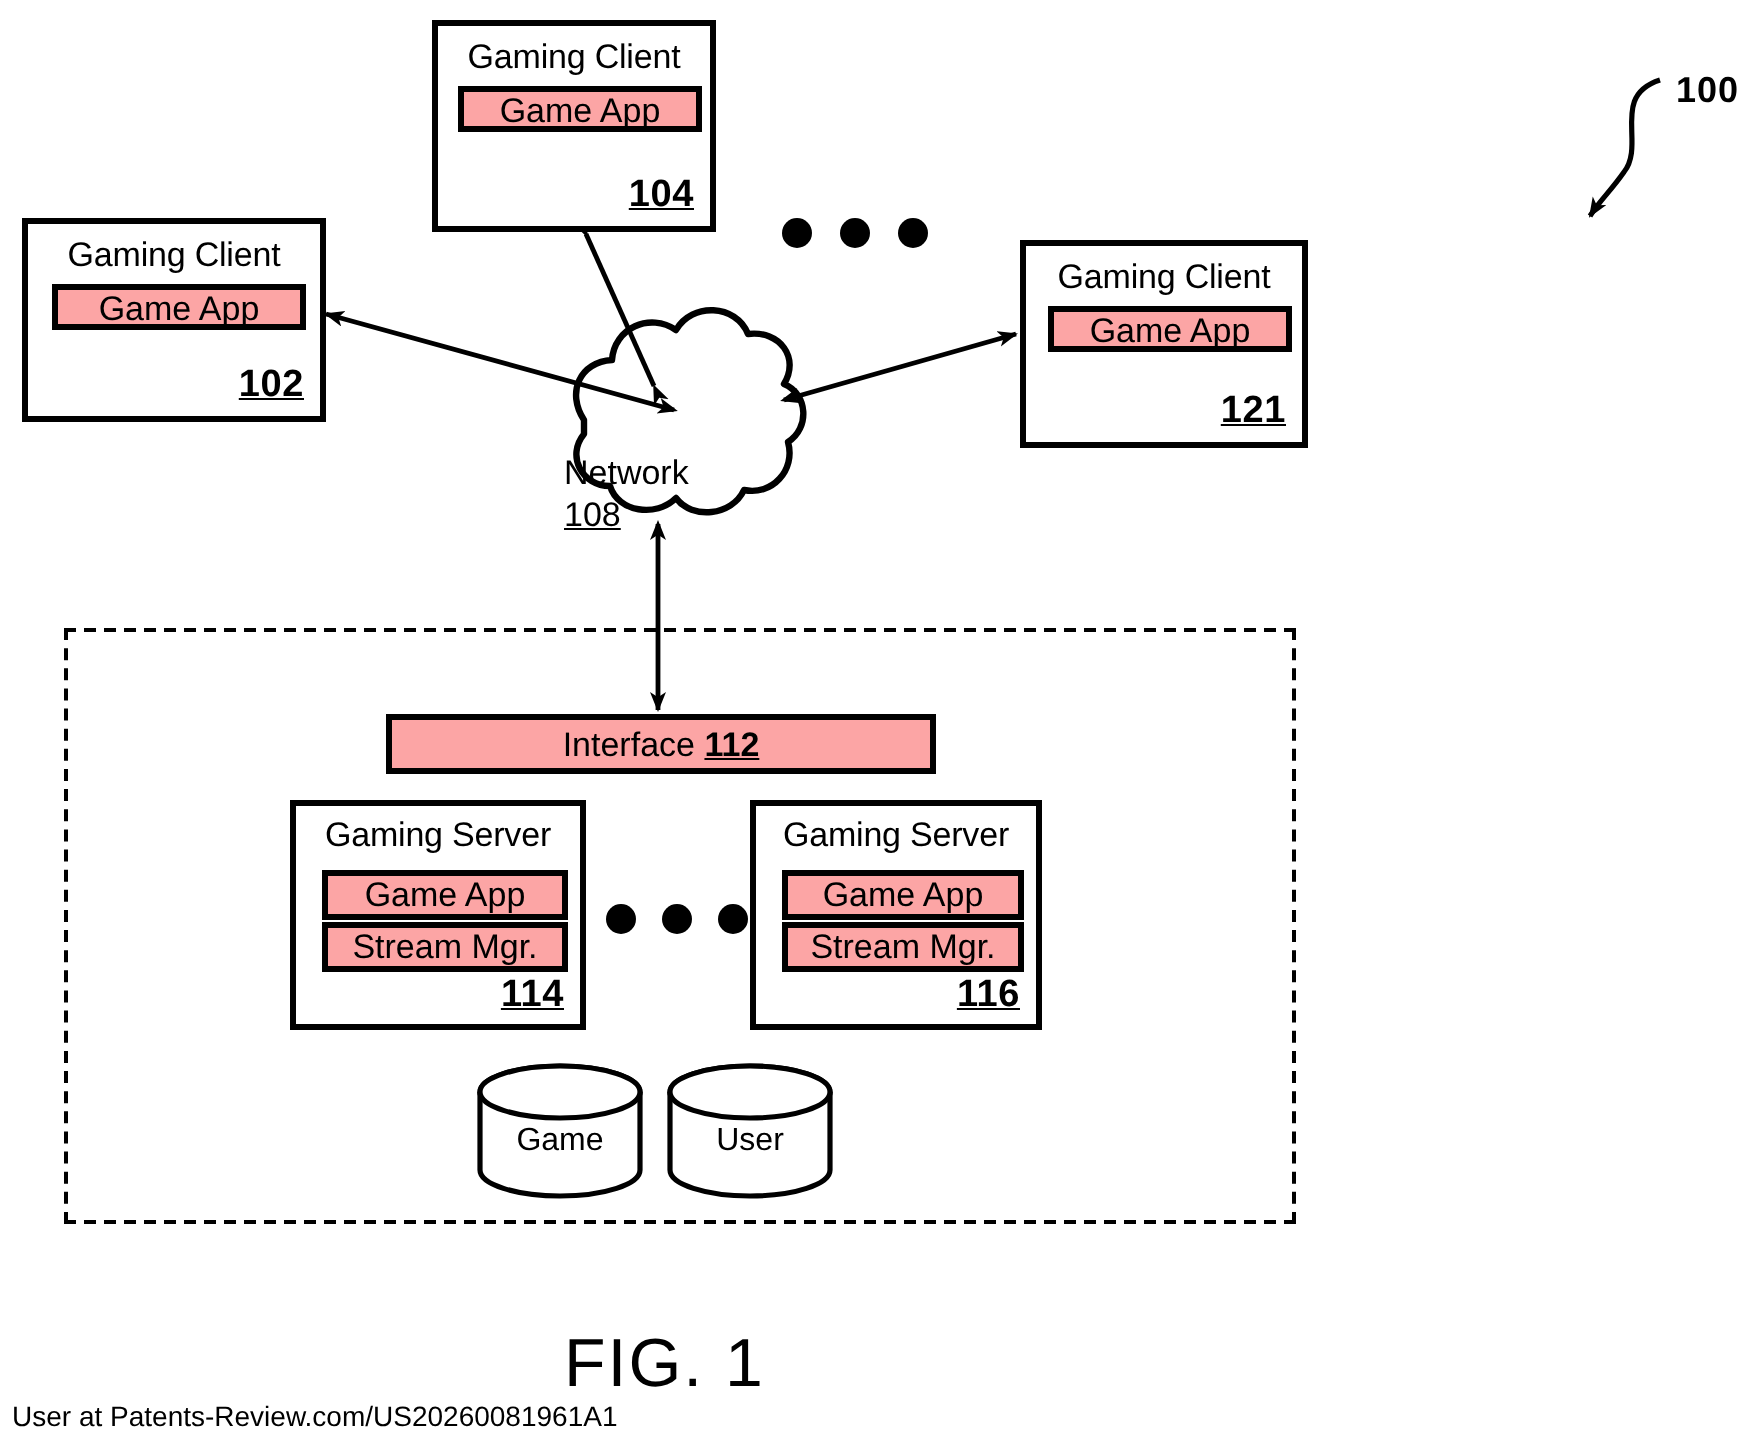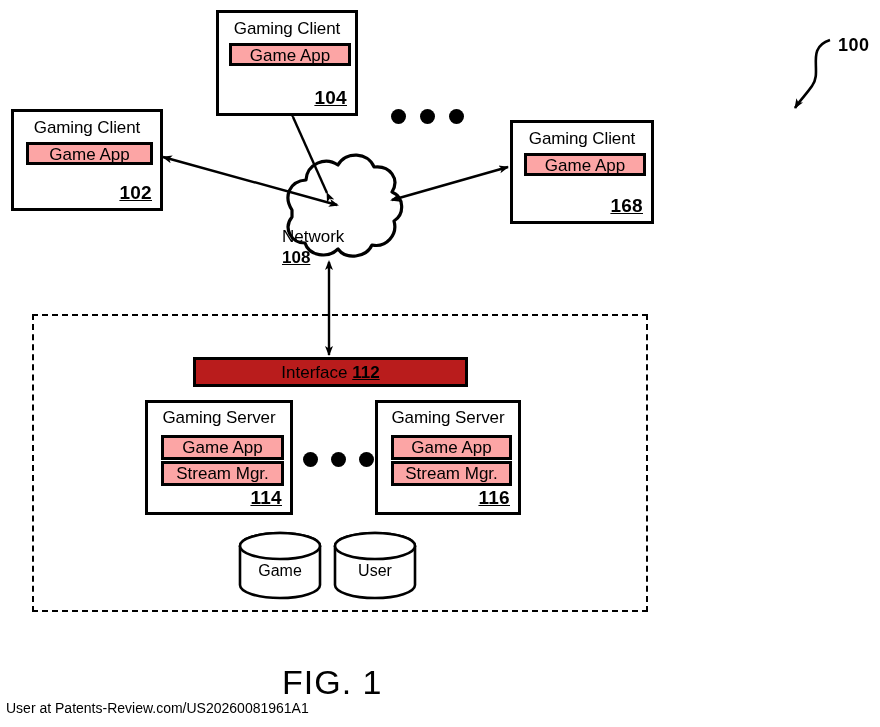--- a/index.html
+++ b/index.html
@@ -71,41 +71,41 @@
   }
   #provider-env-label .pe-ref {
     font-weight: bold;
     text-decoration: underline;
   }
   
   #interface-box {
     position: absolute;
     box-sizing: border-box;
     border: 3px solid #000;
-    background: #b91c1c;
+    background: #fca5a5;
     text-align: center;
     font-size: 17px;
     line-height: 26px;
     white-space: nowrap;
   }
   #interface-box .if-ref {
     font-weight: bold;
     text-decoration: underline;
   }
   
   #network-label {
     position: absolute;
     text-align: left;
     font-size: 17px;
     line-height: 21px;
     width: 120px;
     white-space: nowrap;
   }
   #network-label .net-ref {
-    font-weight: bold;
+    font-weight: normal;
     text-decoration: underline;
     display: block;
   }
   
   .dot {
     position: absolute;
     border-radius: 50%;
     background: #000;
   }
   
@@ -211,21 +211,21 @@
 
   <div class="node-box" style="left:216px; top:10px; width:142px; height:106px;">
     <div class="node-title" style="margin-top:5px;">Gaming Client</div>
     <div class="inner-bar" style="position:absolute; left:10px; top:30px; width:122px; height:23px;">Game App</div>
     <div class="ref-num" style="right:8px; bottom:4px;">104</div>
   </div>
 
   <div class="node-box" style="left:510px; top:120px; width:144px; height:104px;">
     <div class="node-title" style="margin-top:5px;">Gaming Client</div>
     <div class="inner-bar" style="position:absolute; left:11px; top:30px; width:122px; height:23px;">Game App</div>
-    <div class="ref-num" style="right:8px; bottom:4px;">168</div>
+    <div class="ref-num" style="right:8px; bottom:4px;">121</div>
   </div>
 
   <div>
     <div class="dot" style="left:391px; top:109px; width:15px; height:15px;"></div>
     <div class="dot" style="left:420px; top:109px; width:15px; height:15px;"></div>
     <div class="dot" style="left:449px; top:109px; width:15px; height:15px;"></div>
   </div>
 
   <div id="network-label" style="left:282px; top:226px;">
     <span>Network</span>

